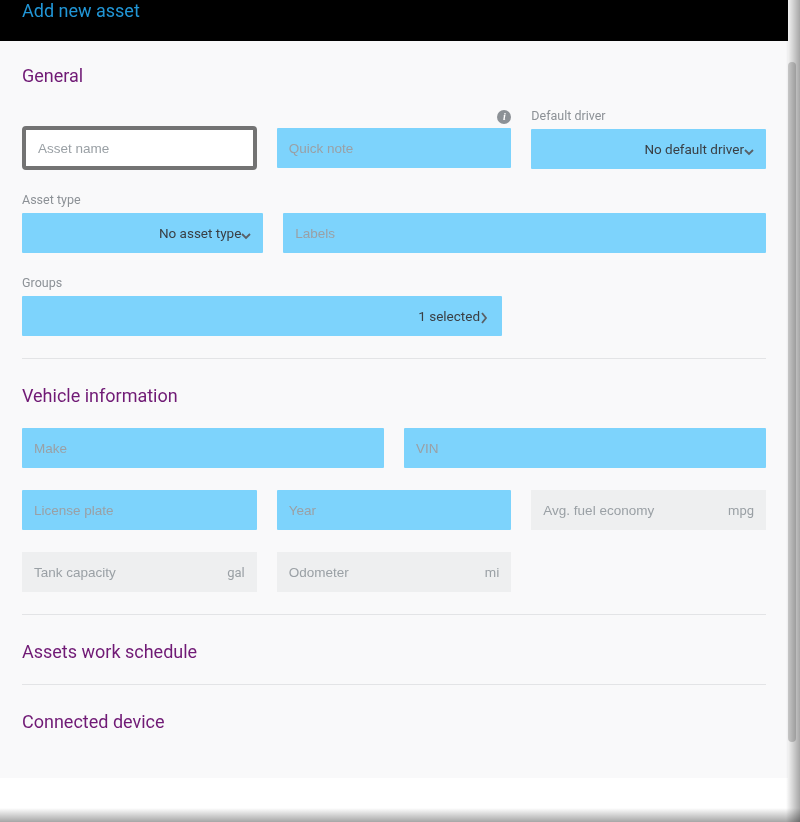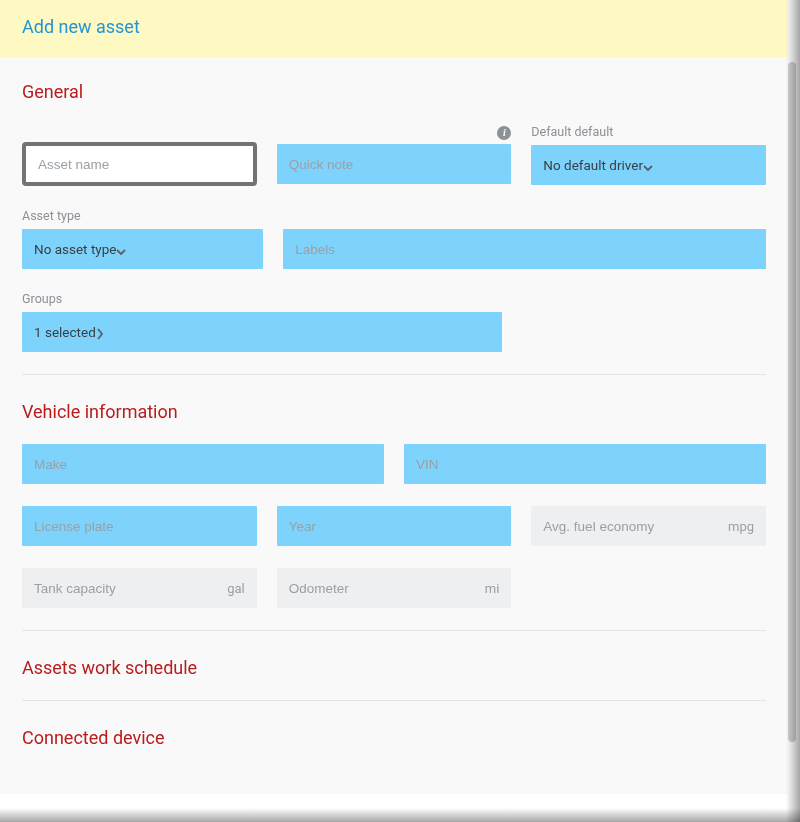--- a/index.html
+++ b/index.html
@@ -11,36 +11,36 @@
       overflow: hidden;
       position: relative;
     }
     .page {
       width: 788px;
       background: #fff;
       display: flex;
       flex-direction: column;
     }
     .header {
-      padding: 16px 22px 20px 22px;
-      background: #fef9c3;
+      padding: 0 22px 20px 22px;
+      background: #000000;
     }
     .title {
       font-size: 18px;
       font-weight: 400;
       color: #2196d6;
     }
     .scroll-area {
       background: #f9f9fa;
       padding: 24px 22px 24px 22px;
     }
     .section-heading {
       font-size: 18px;
       font-weight: 400;
-      color: #b91c1c;
+      color: #701a75;
       margin-bottom: 22px;
     }
     .row {
       display: flex;
       gap: 20px;
       margin-bottom: 22px;
     }
     .col {
       flex: 1;
       display: flex;
@@ -96,21 +96,21 @@
       align-items: stretch;
     }
     .field-highlighted-wrap input.field {
       background: #fff;
       height: auto;
     }
     .select {
       position: relative;
       display: flex;
       align-items: center;
-      justify-content: flex-start;
+      justify-content: flex-end;
       cursor: pointer;
     }
     .select-text {
       font-size: 13.5px;
       color: #3a3f44;
     }
     .chevron-down {
       width: 10px; height: 10px;
       display: inline-block;
     }
@@ -187,21 +187,21 @@
           <input class="field" type="text" placeholder="Asset name" style="">
         </div>
       </div>
       <div class="col">
         <div class="label-with-icon">
           <span class="info-circle">i</span>
         </div>
         <input class="field" type="text" placeholder="Quick note" style="">
       </div>
       <div class="col">
-        <div class="label">Default default</div>
+        <div class="label">Default driver</div>
         <div class="field select">
           <span class="select-text">No default driver</span>
           <span class="chevron-down">
             <svg viewBox="0 0 10 6">
                 <path d="M1 1 L5 5 L9 1" fill="none" stroke="#5a6066" stroke-width="1.8"></path>
               </svg>
           </span>
         </div>
       </div>
     </div>

